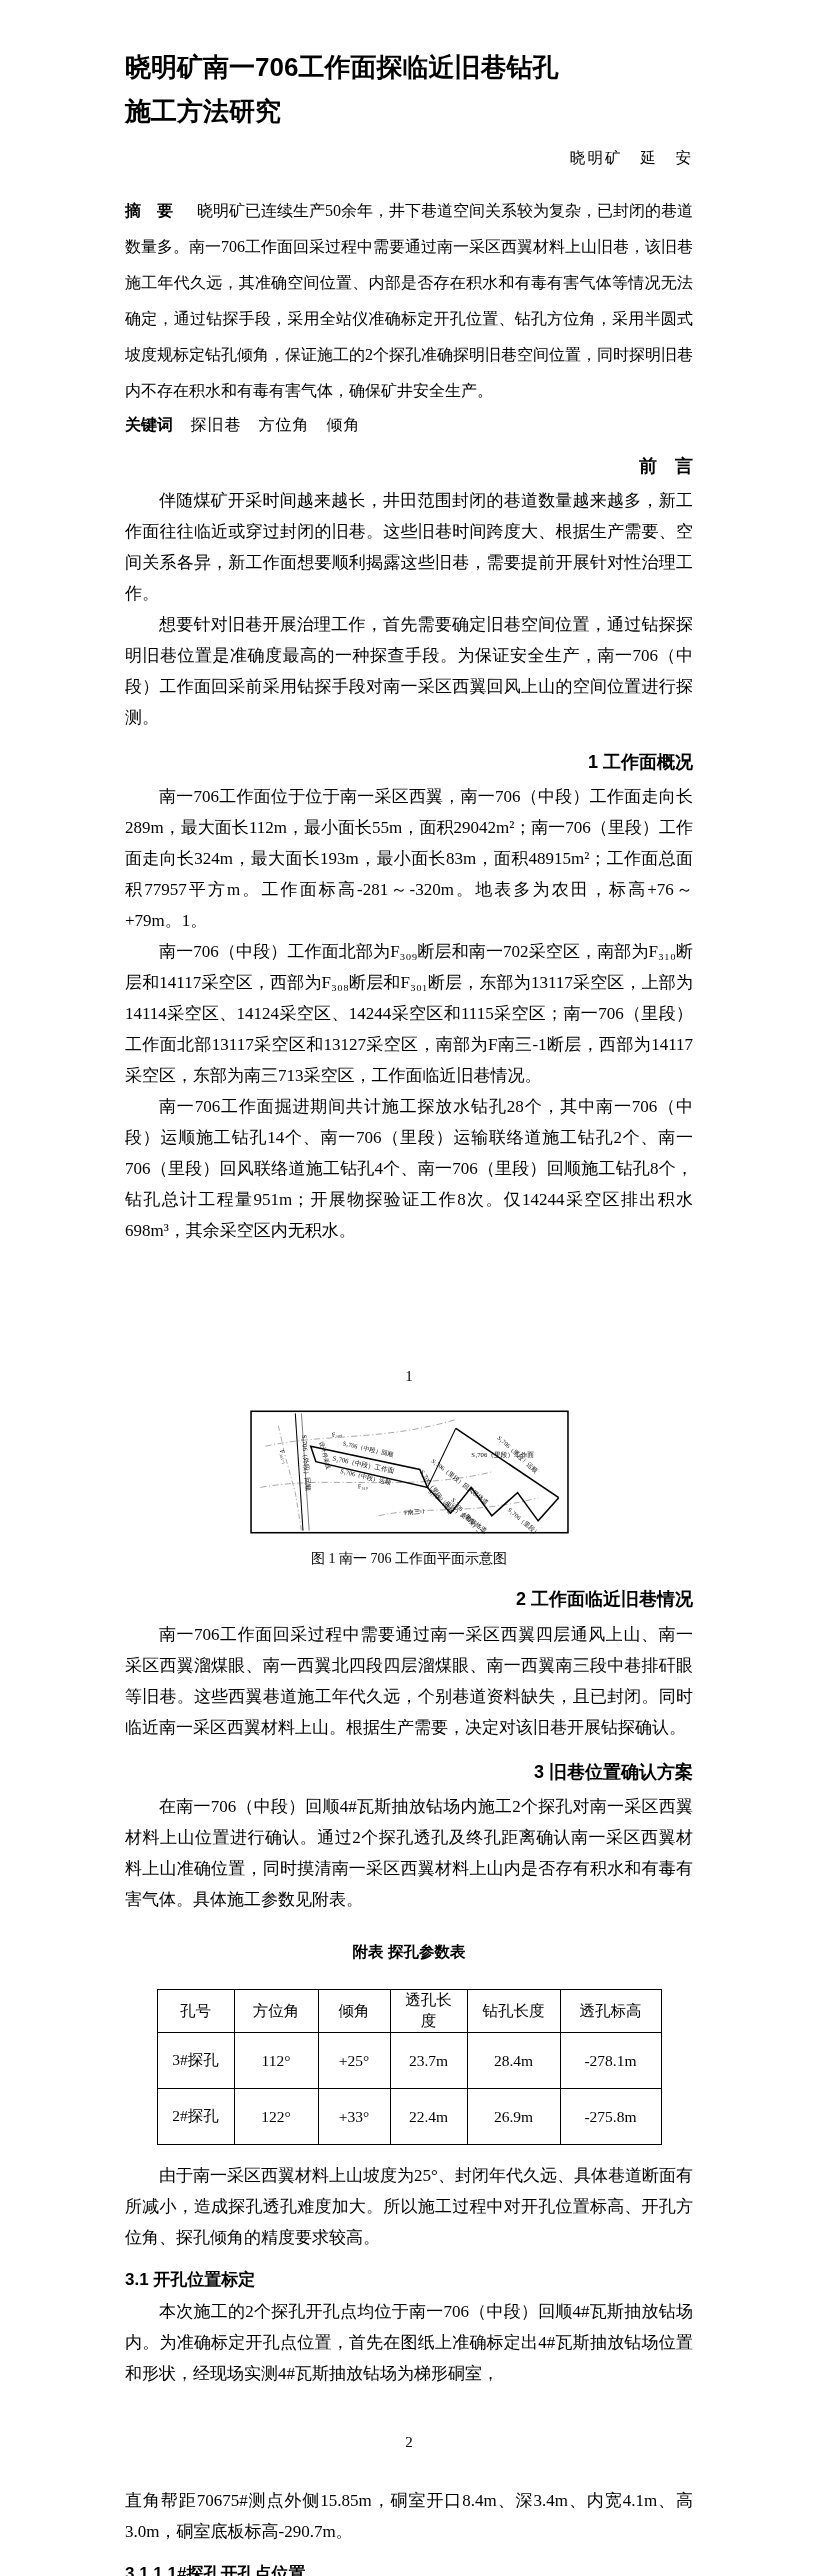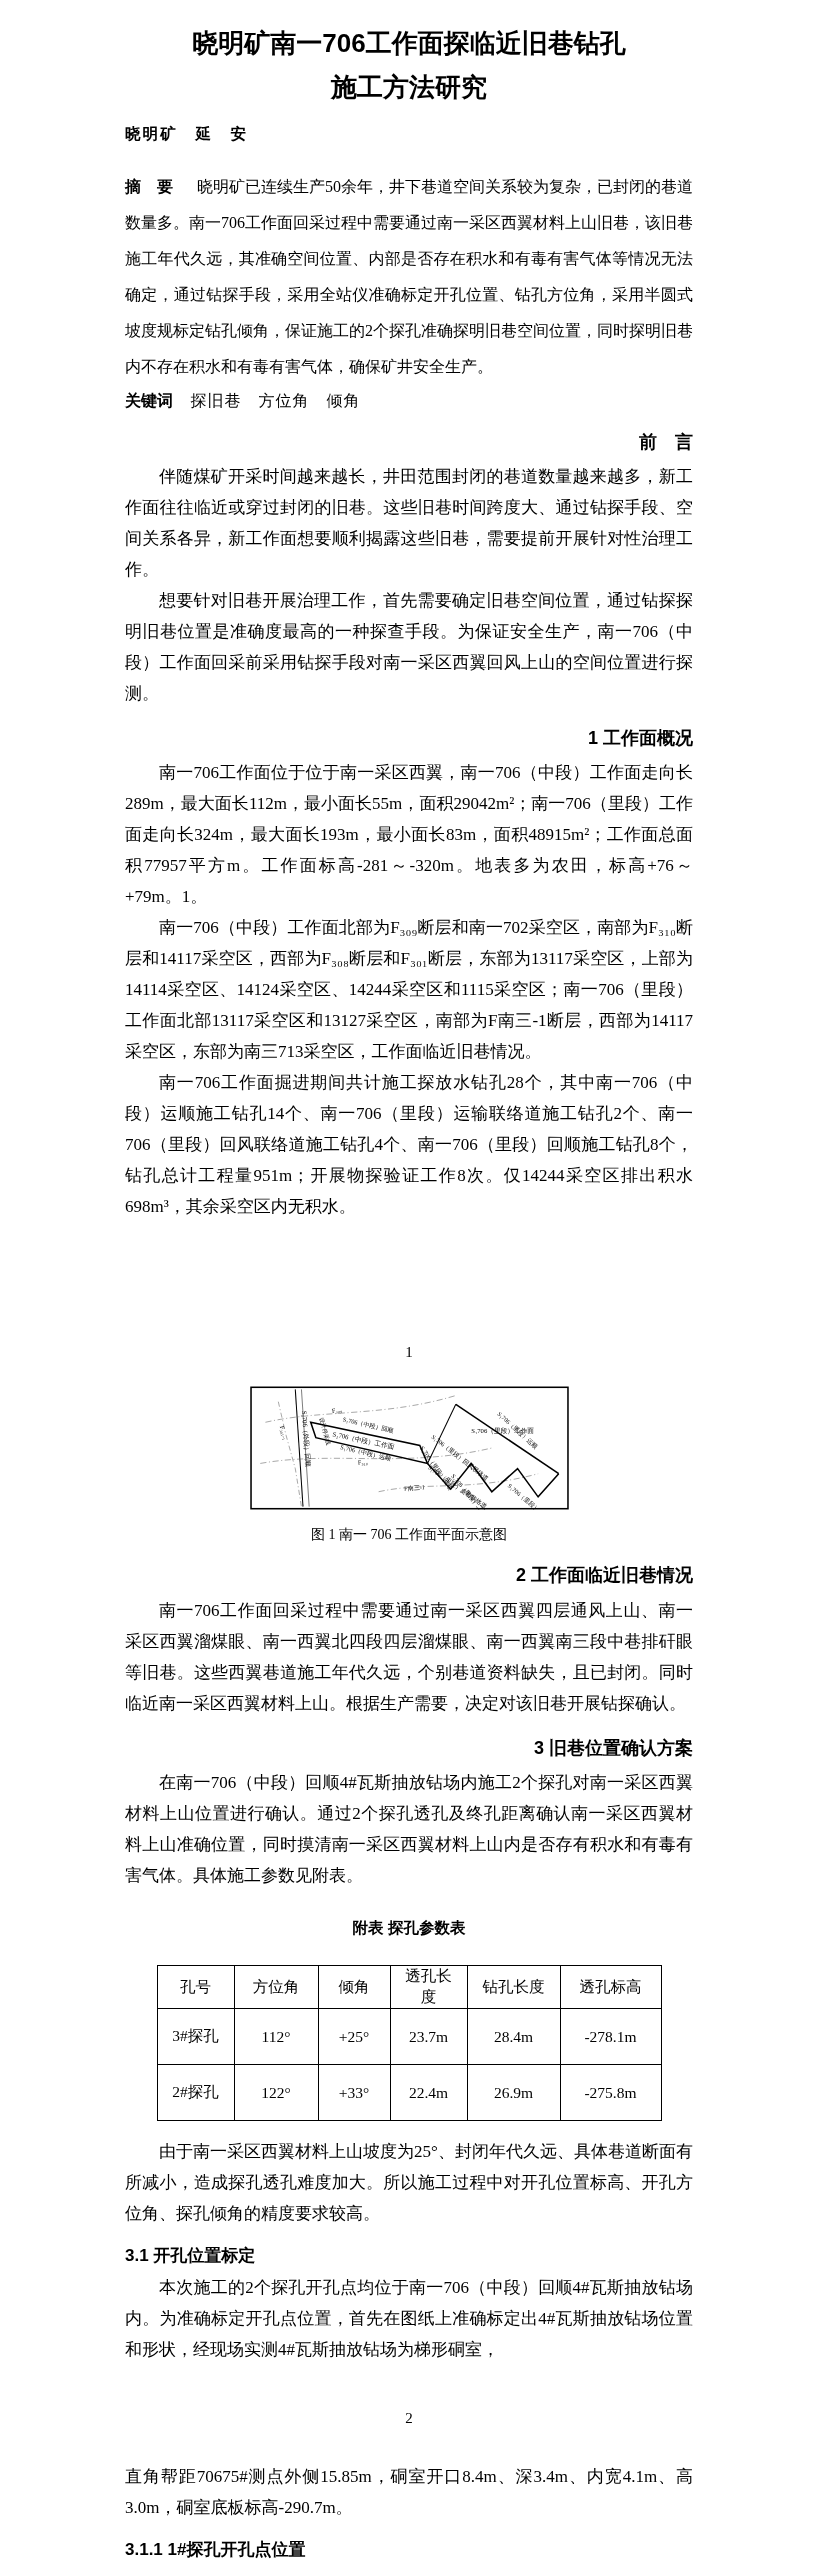--- a/index.html
+++ b/index.html
@@ -3,24 +3,24 @@
 <meta charset="utf-8">
 <style>
   * { margin:0; padding:0; box-sizing:border-box; }
   html,body { background:#ffffff; }
   body {
     width:818px; height:4054px; overflow:hidden;
     font-family:"Liberation Serif", serif;
     color:#000;
   }
   .content { margin:0 125px; width:568px; }
-  .doc-title { text-align:center; padding-top:21px;
+  .doc-title { text-align:left; padding-top:45px;
     font-family:"Liberation Sans", sans-serif;
     font-weight:bold; font-size:26px; line-height:44px; }
-  .authors { text-align:left; margin-top:14.4px; font-size:15.5px; line-height:21.6px; letter-spacing:2.1px;font-weight:bold; }
+  .authors { text-align:right; margin-top:14.4px; font-size:15.5px; line-height:21.6px; letter-spacing:2.1px; }
   .abstract { margin-top:24px; font-size:16px; line-height:36px; text-align:justify; }
   .abstract .lbl, .kw .lbl { font-family:"Liberation Sans", sans-serif; font-weight:bold; }
   .kw { margin-top:4.1px; font-size:16px; line-height:23px; }
   .kw .vals { margin-left:13.4px; letter-spacing:1px; }
   h2.h { font-family:"Liberation Sans", sans-serif; font-weight:bold; font-size:18px; line-height:24px; margin-top:17.5px; margin-bottom:7.2px;text-align:right; }
   h3.h { font-family:"Liberation Sans", sans-serif; font-weight:bold; font-size:17px; line-height:23px; margin-top:15.5px; margin-bottom:5.2px; }
   .p { font-size:17px; line-height:31px; text-align:justify; text-indent:2em; }
   .p.noind { text-indent:0; }
   .pagenum { text-align:center; font-size:15px; line-height:18.5px; }
   #pn1 { margin-top:121px; margin-bottom:21.6px; }
@@ -58,21 +58,21 @@
     <span>　</span>
     <span>晓明矿已连续生产50余年，井下巷道空间关系较为复杂，已封闭的巷道数量多。南一706工作面回采过程中需要通过南一采区西翼材料上山旧巷，该旧巷施工年代久远，其准确空间位置、内部是否存在积水和有毒有害气体等情况无法确定，通过钻探手段，采用全站仪准确标定开孔位置、钻孔方位角，采用半圆式坡度规标定钻孔倾角，保证施工的2个探孔准确探明旧巷空间位置，同时探明旧巷内不存在积水和有毒有害气体，确保矿井安全生产。</span>
   </div>
 
   <div class="kw">
     <span class="lbl">关键词</span>
     <span class="vals">探旧巷　方位角　倾角</span>
   </div>
 
   <h2 class="h">前　言</h2>
-  <p class="p">伴随煤矿开采时间越来越长，井田范围封闭的巷道数量越来越多，新工作面往往临近或穿过封闭的旧巷。这些旧巷时间跨度大、通过钻探手段、空间关系各异，新工作面想要顺利揭露这些旧巷，需要提前开展针对性治理工作。</p>
+  <p class="p">伴随煤矿开采时间越来越长，井田范围封闭的巷道数量越来越多，新工作面往往临近或穿过封闭的旧巷。这些旧巷时间跨度大、根据生产需要、空间关系各异，新工作面想要顺利揭露这些旧巷，需要提前开展针对性治理工作。</p>
   <p class="p">想要针对旧巷开展治理工作，首先需要确定旧巷空间位置，通过钻探探明旧巷位置是准确度最高的一种探查手段。为保证安全生产，南一706（中段）工作面回采前采用钻探手段对南一采区西翼回风上山的空间位置进行探测。</p>
 
   <h2 class="h">1 工作面概况</h2>
   <p class="p">南一706工作面位于位于南一采区西翼，南一706（中段）工作面走向长289m，最大面长112m，最小面长55m，面积29042m²；南一706（里段）工作面走向长324m，最大面长193m，最小面长83m，面积48915m²；工作面总面积77957平方m。工作面标高-281～-320m。地表多为农田，标高+76～+79m。1。</p>
   <p class="p">南一706（中段）工作面北部为F₃₀₉断层和南一702采空区，南部为F₃₁₀断层和14117采空区，西部为F₃₀₈断层和F₃₀₁断层，东部为13117采空区，上部为14114采空区、14124采空区、14244采空区和1115采空区；南一706（里段）工作面北部13117采空区和13127采空区，南部为F南三-1断层，西部为14117采空区，东部为南三713采空区，工作面临近旧巷情况。</p>
   <p class="p">南一706工作面掘进期间共计施工探放水钻孔28个，其中南一706（中段）运顺施工钻孔14个、南一706（里段）运输联络道施工钻孔2个、南一706（里段）回风联络道施工钻孔4个、南一706（里段）回顺施工钻孔8个，钻孔总计工程量951m；开展物探验证工作8次。仅14244采空区排出积水698m³，其余采空区内无积水。</p>
 
   <div class="pagenum" id="pn1">1</div>
 
   <div class="figwrap" id="fig1wrap">

